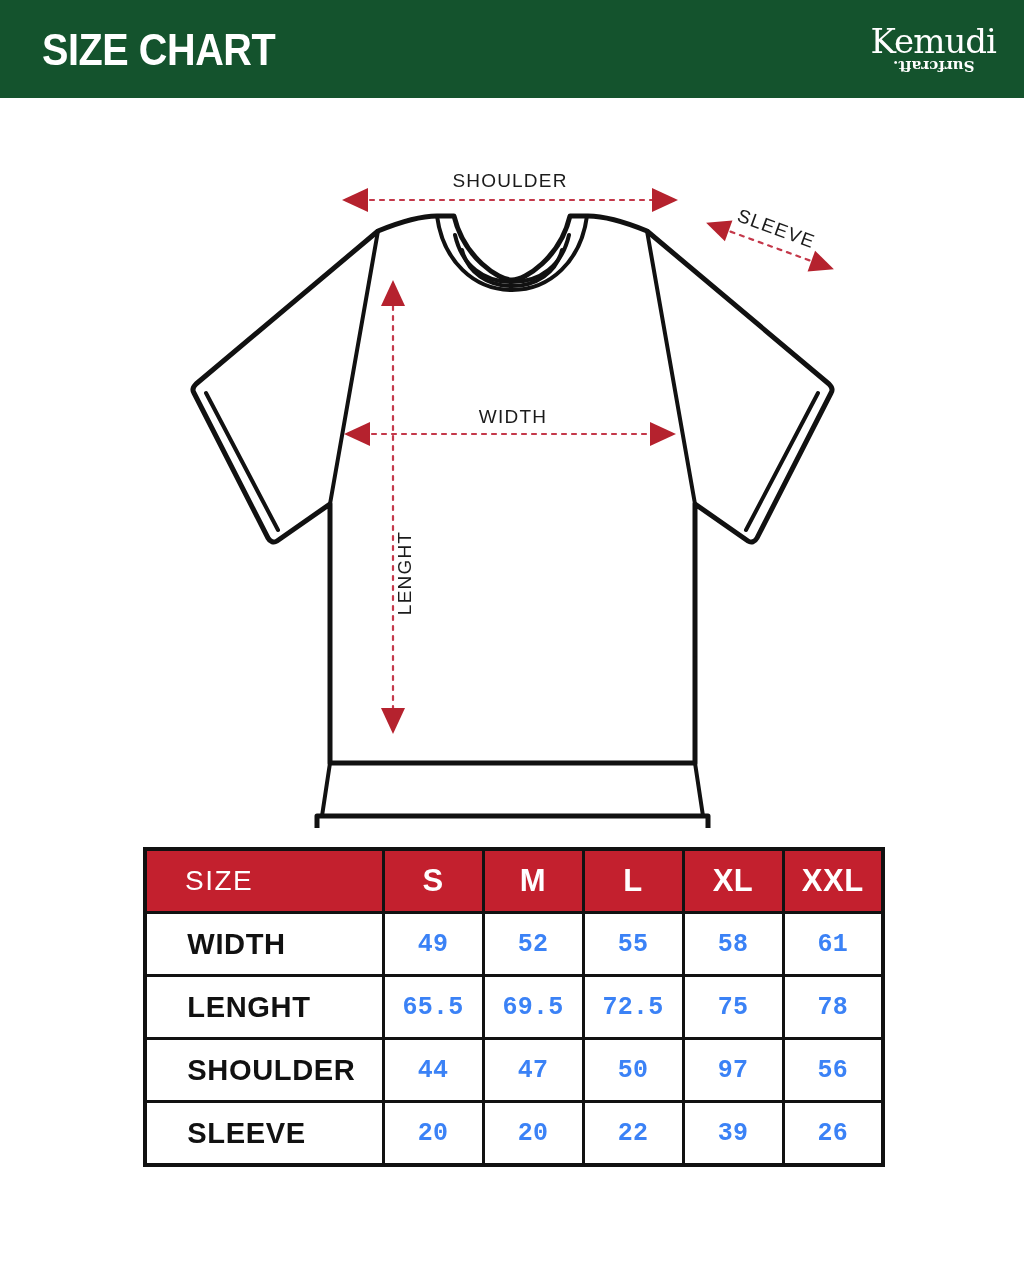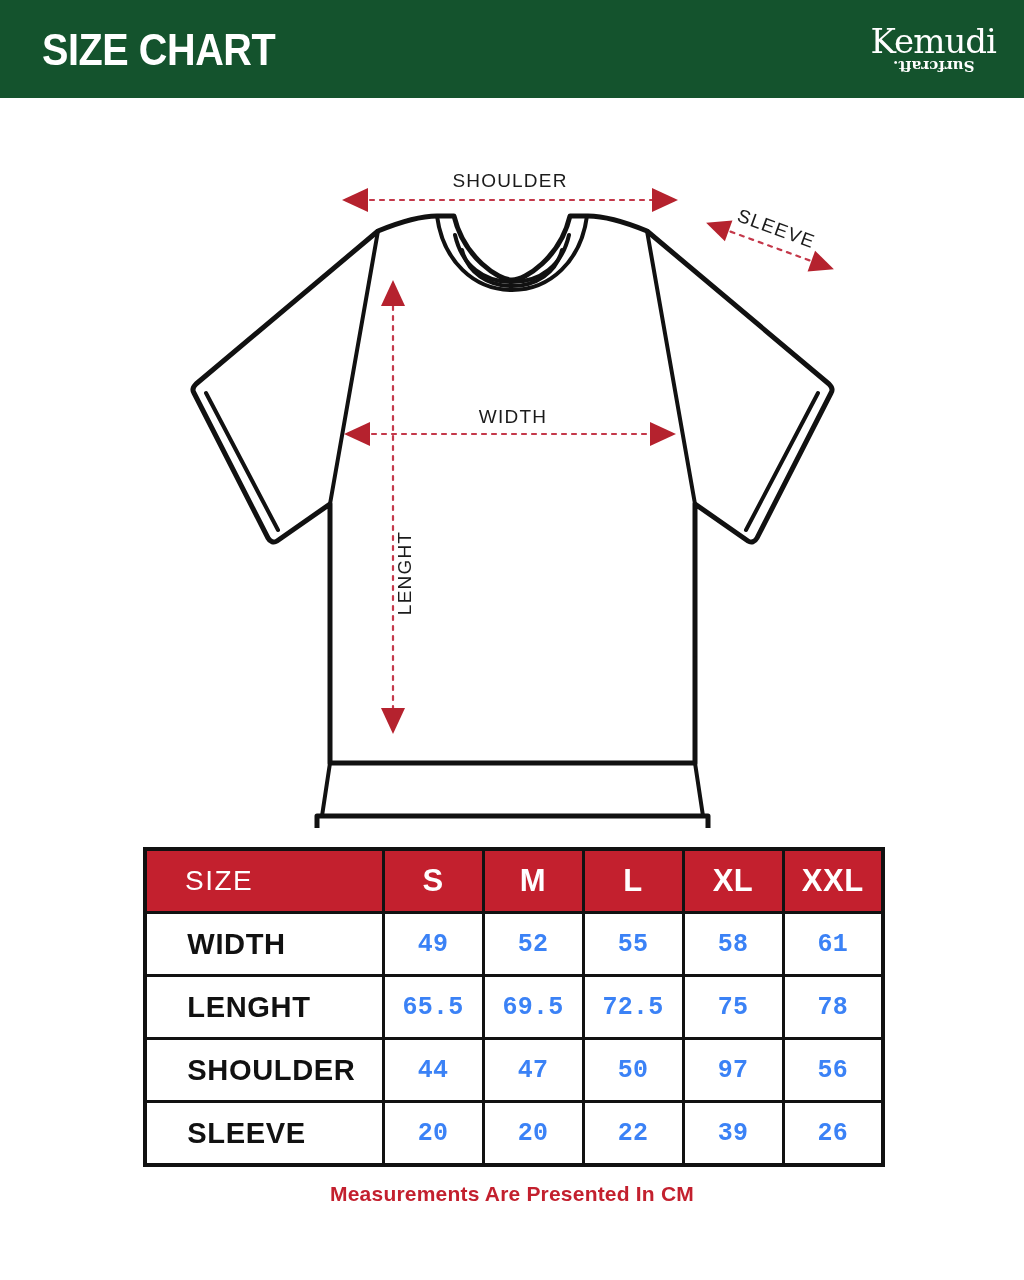--- a/index.html
+++ b/index.html
@@ -325,14 +325,13 @@
       <td class="cell-val">20</td>
       <td class="cell-val">20</td>
       <td class="cell-val">22</td>
       <td class="cell-val">39</td>
       <td class="cell-val">26</td>
     </tr>
   </tbody>
 </table>
 
 <div class="footnote">
-  <div>Measurements Are Presented In CM</div>
 </div>
 
 </body></html>

